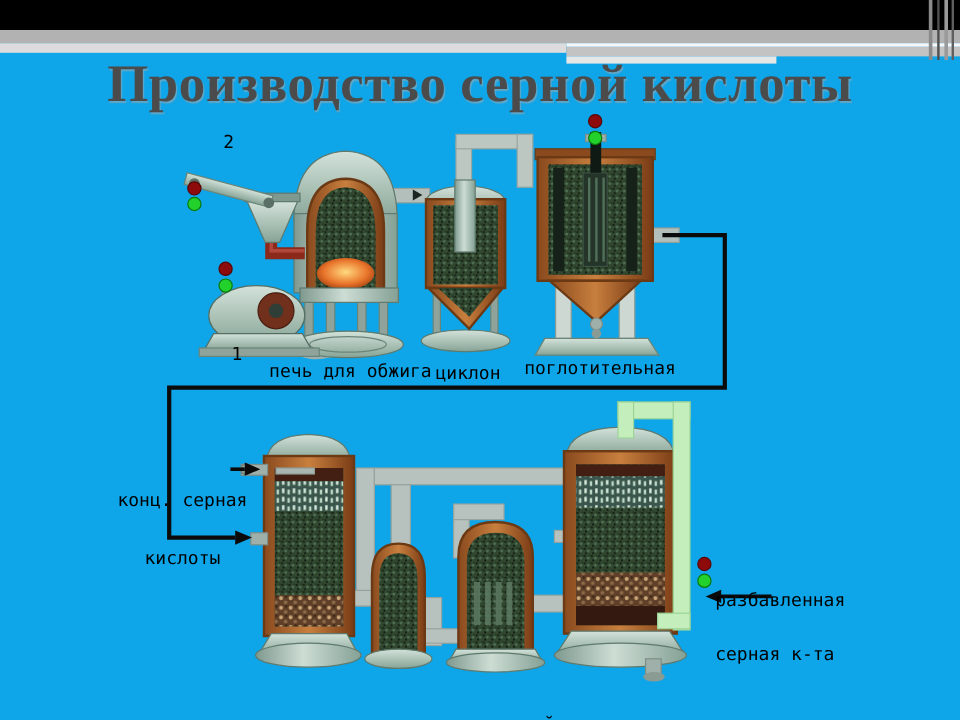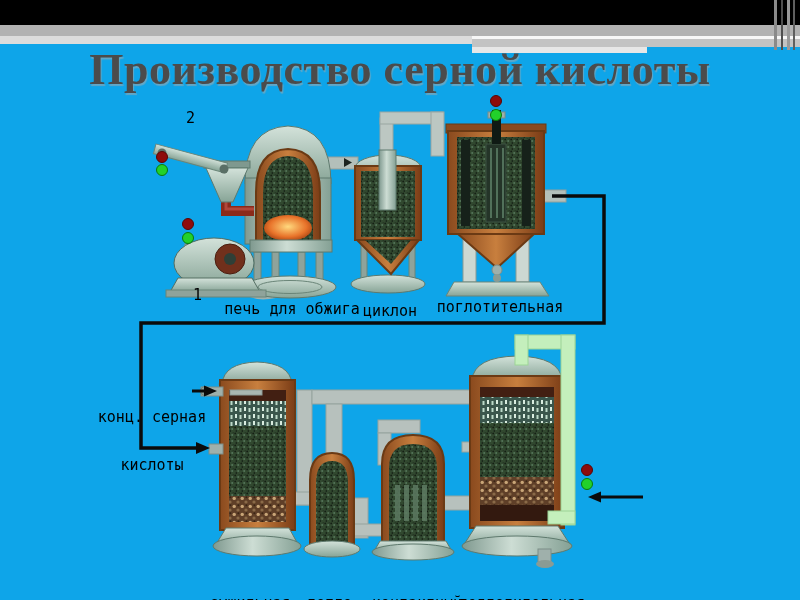--- a/index.html
+++ b/index.html
@@ -265,20 +265,24 @@
 
     <div class="lbl ctr" style="left:292px;top:301px;">печь для обжига</div>
     <div class="lbl ctr" style="left:390px;top:303px;">циклон</div>
     <div class="lbl ctr" style="left:500px;top:299px;">поглотительная</div>
 
     <div class="lbl ctr" style="left:152px;top:377px;">
       <span>конц. серная</span>
       <span>кислоты</span>
     </div>
 
+    <div class="lbl" style="left:596px;top:463px;line-height:15px;">
+      <span>разбавленная</span>
+      <span>серная к-та</span>
+    </div>
 
     <div class="lbl ctr lh19" style="left:250px;top:556px;">
       <span>сушильная</span>
       
     </div>
     <div class="lbl ctr lh19" style="left:334px;top:556px;">
       <span>тепло-</span>
       
       
     </div>

